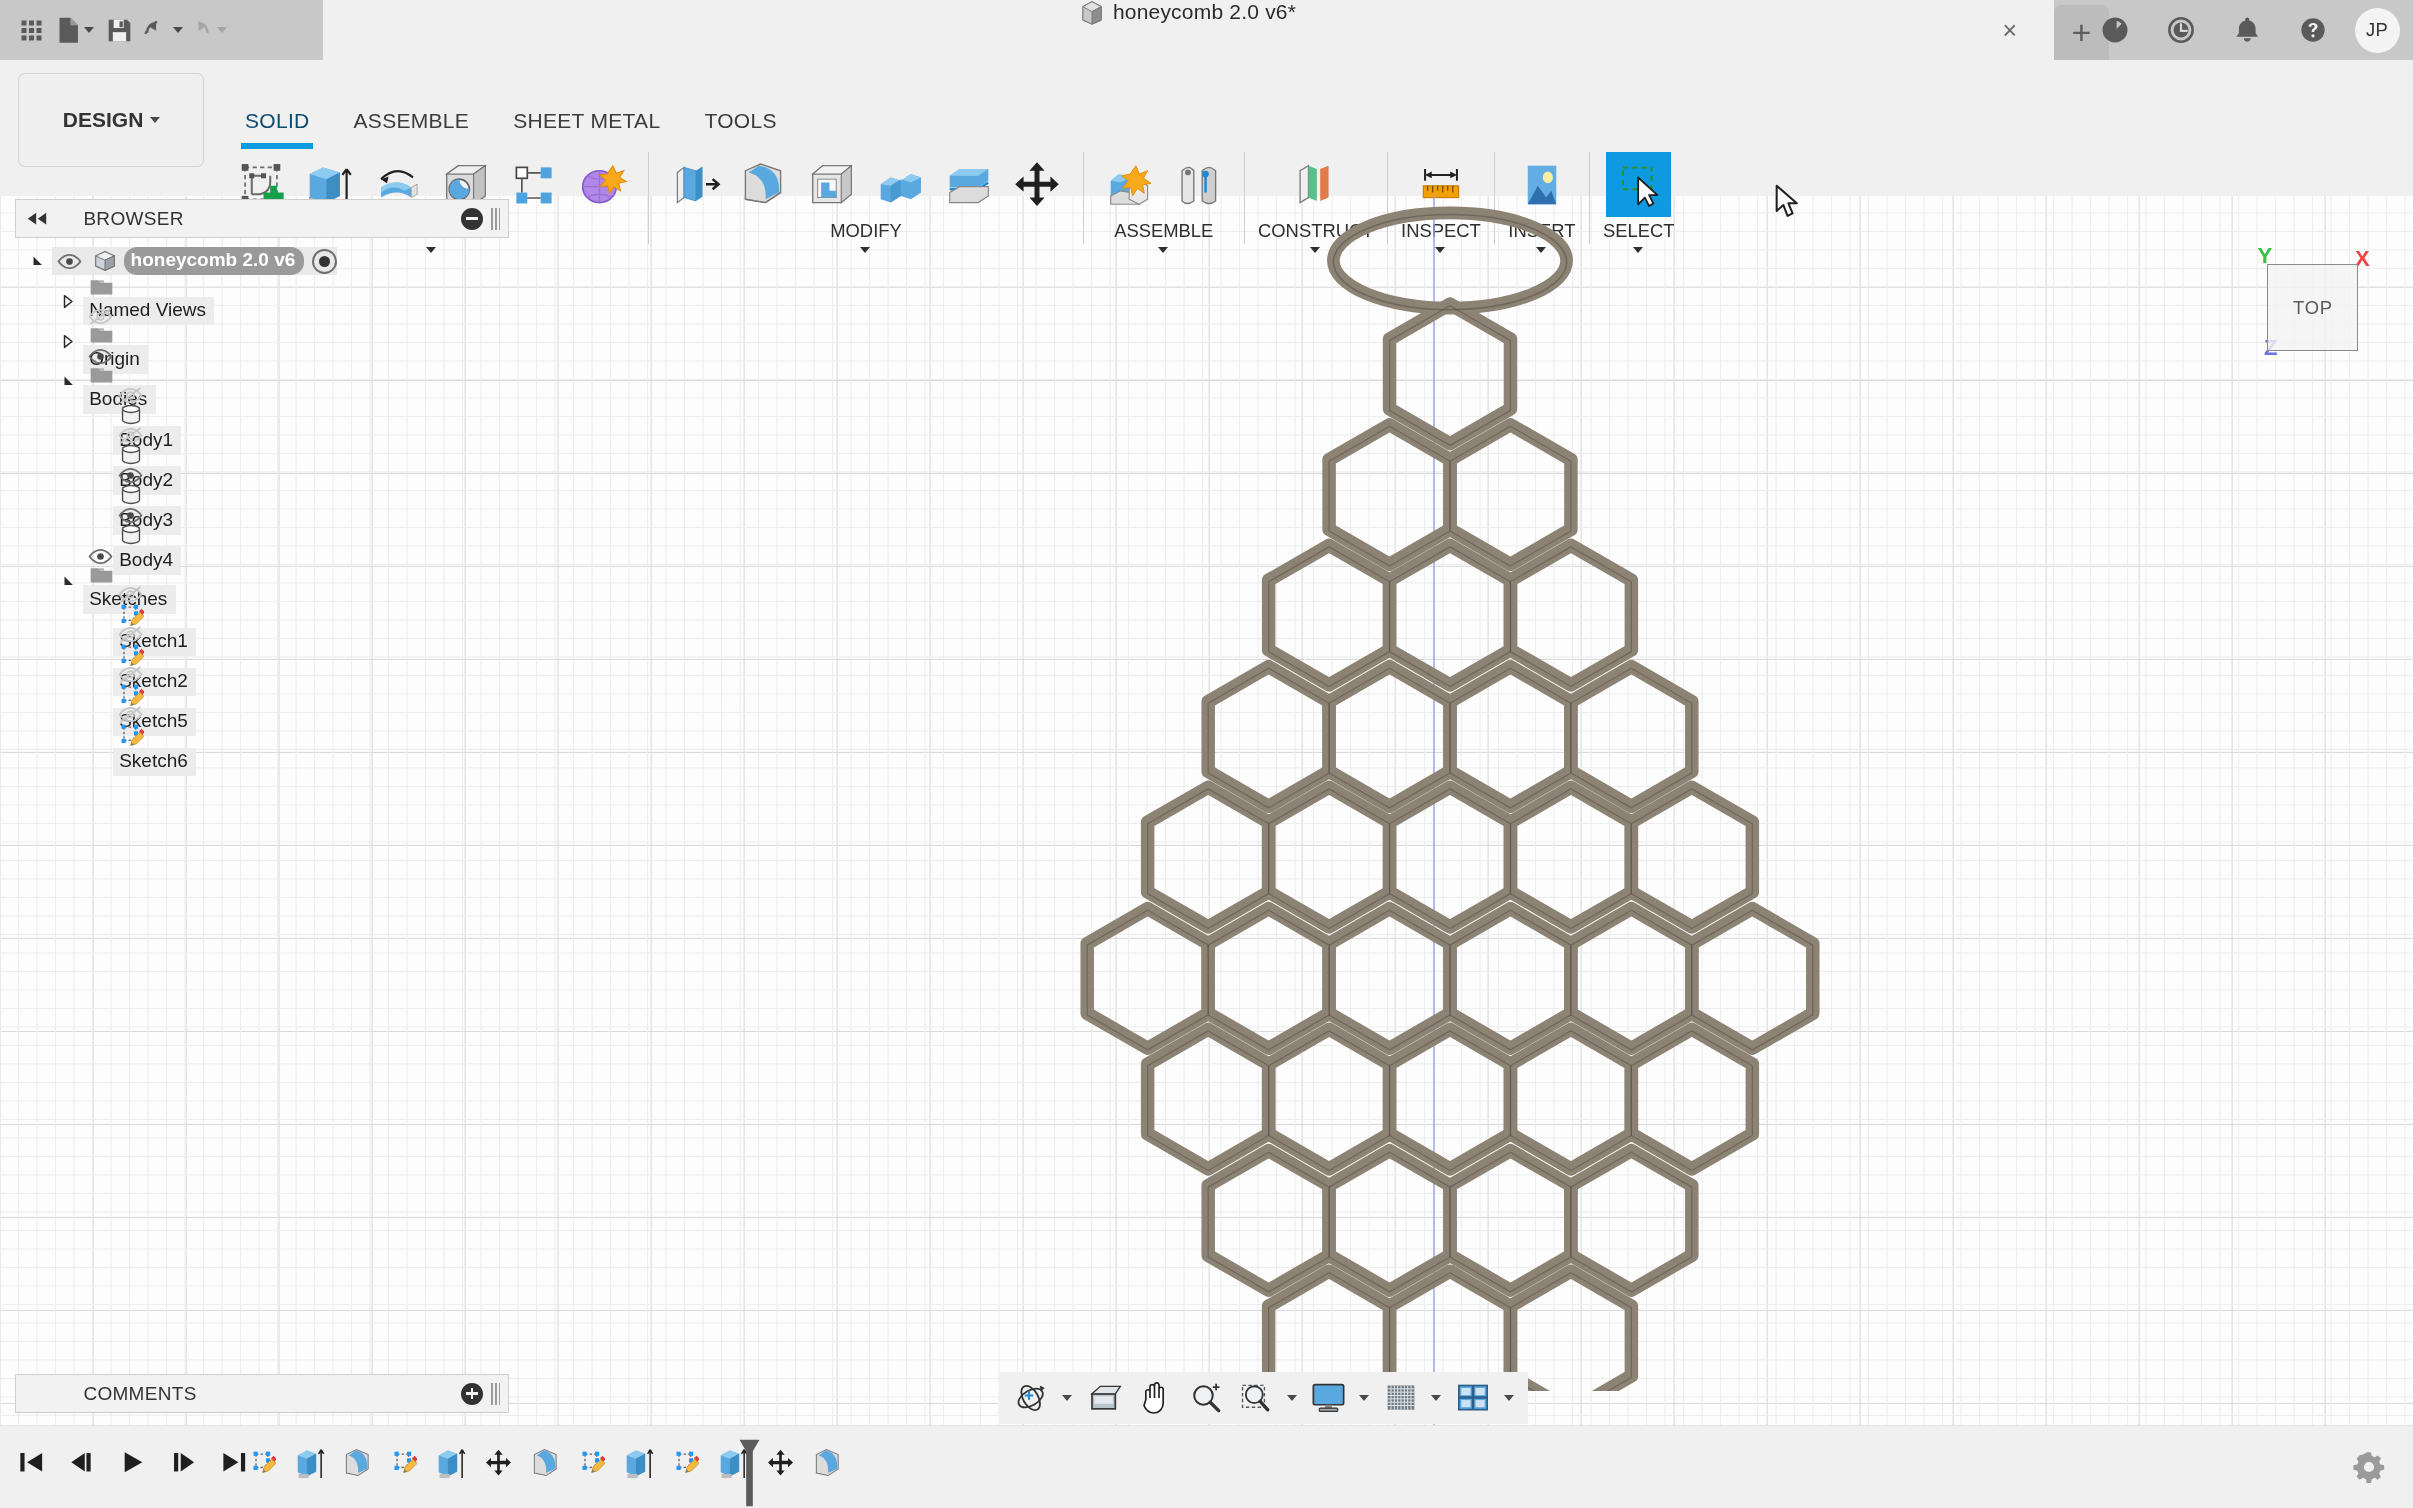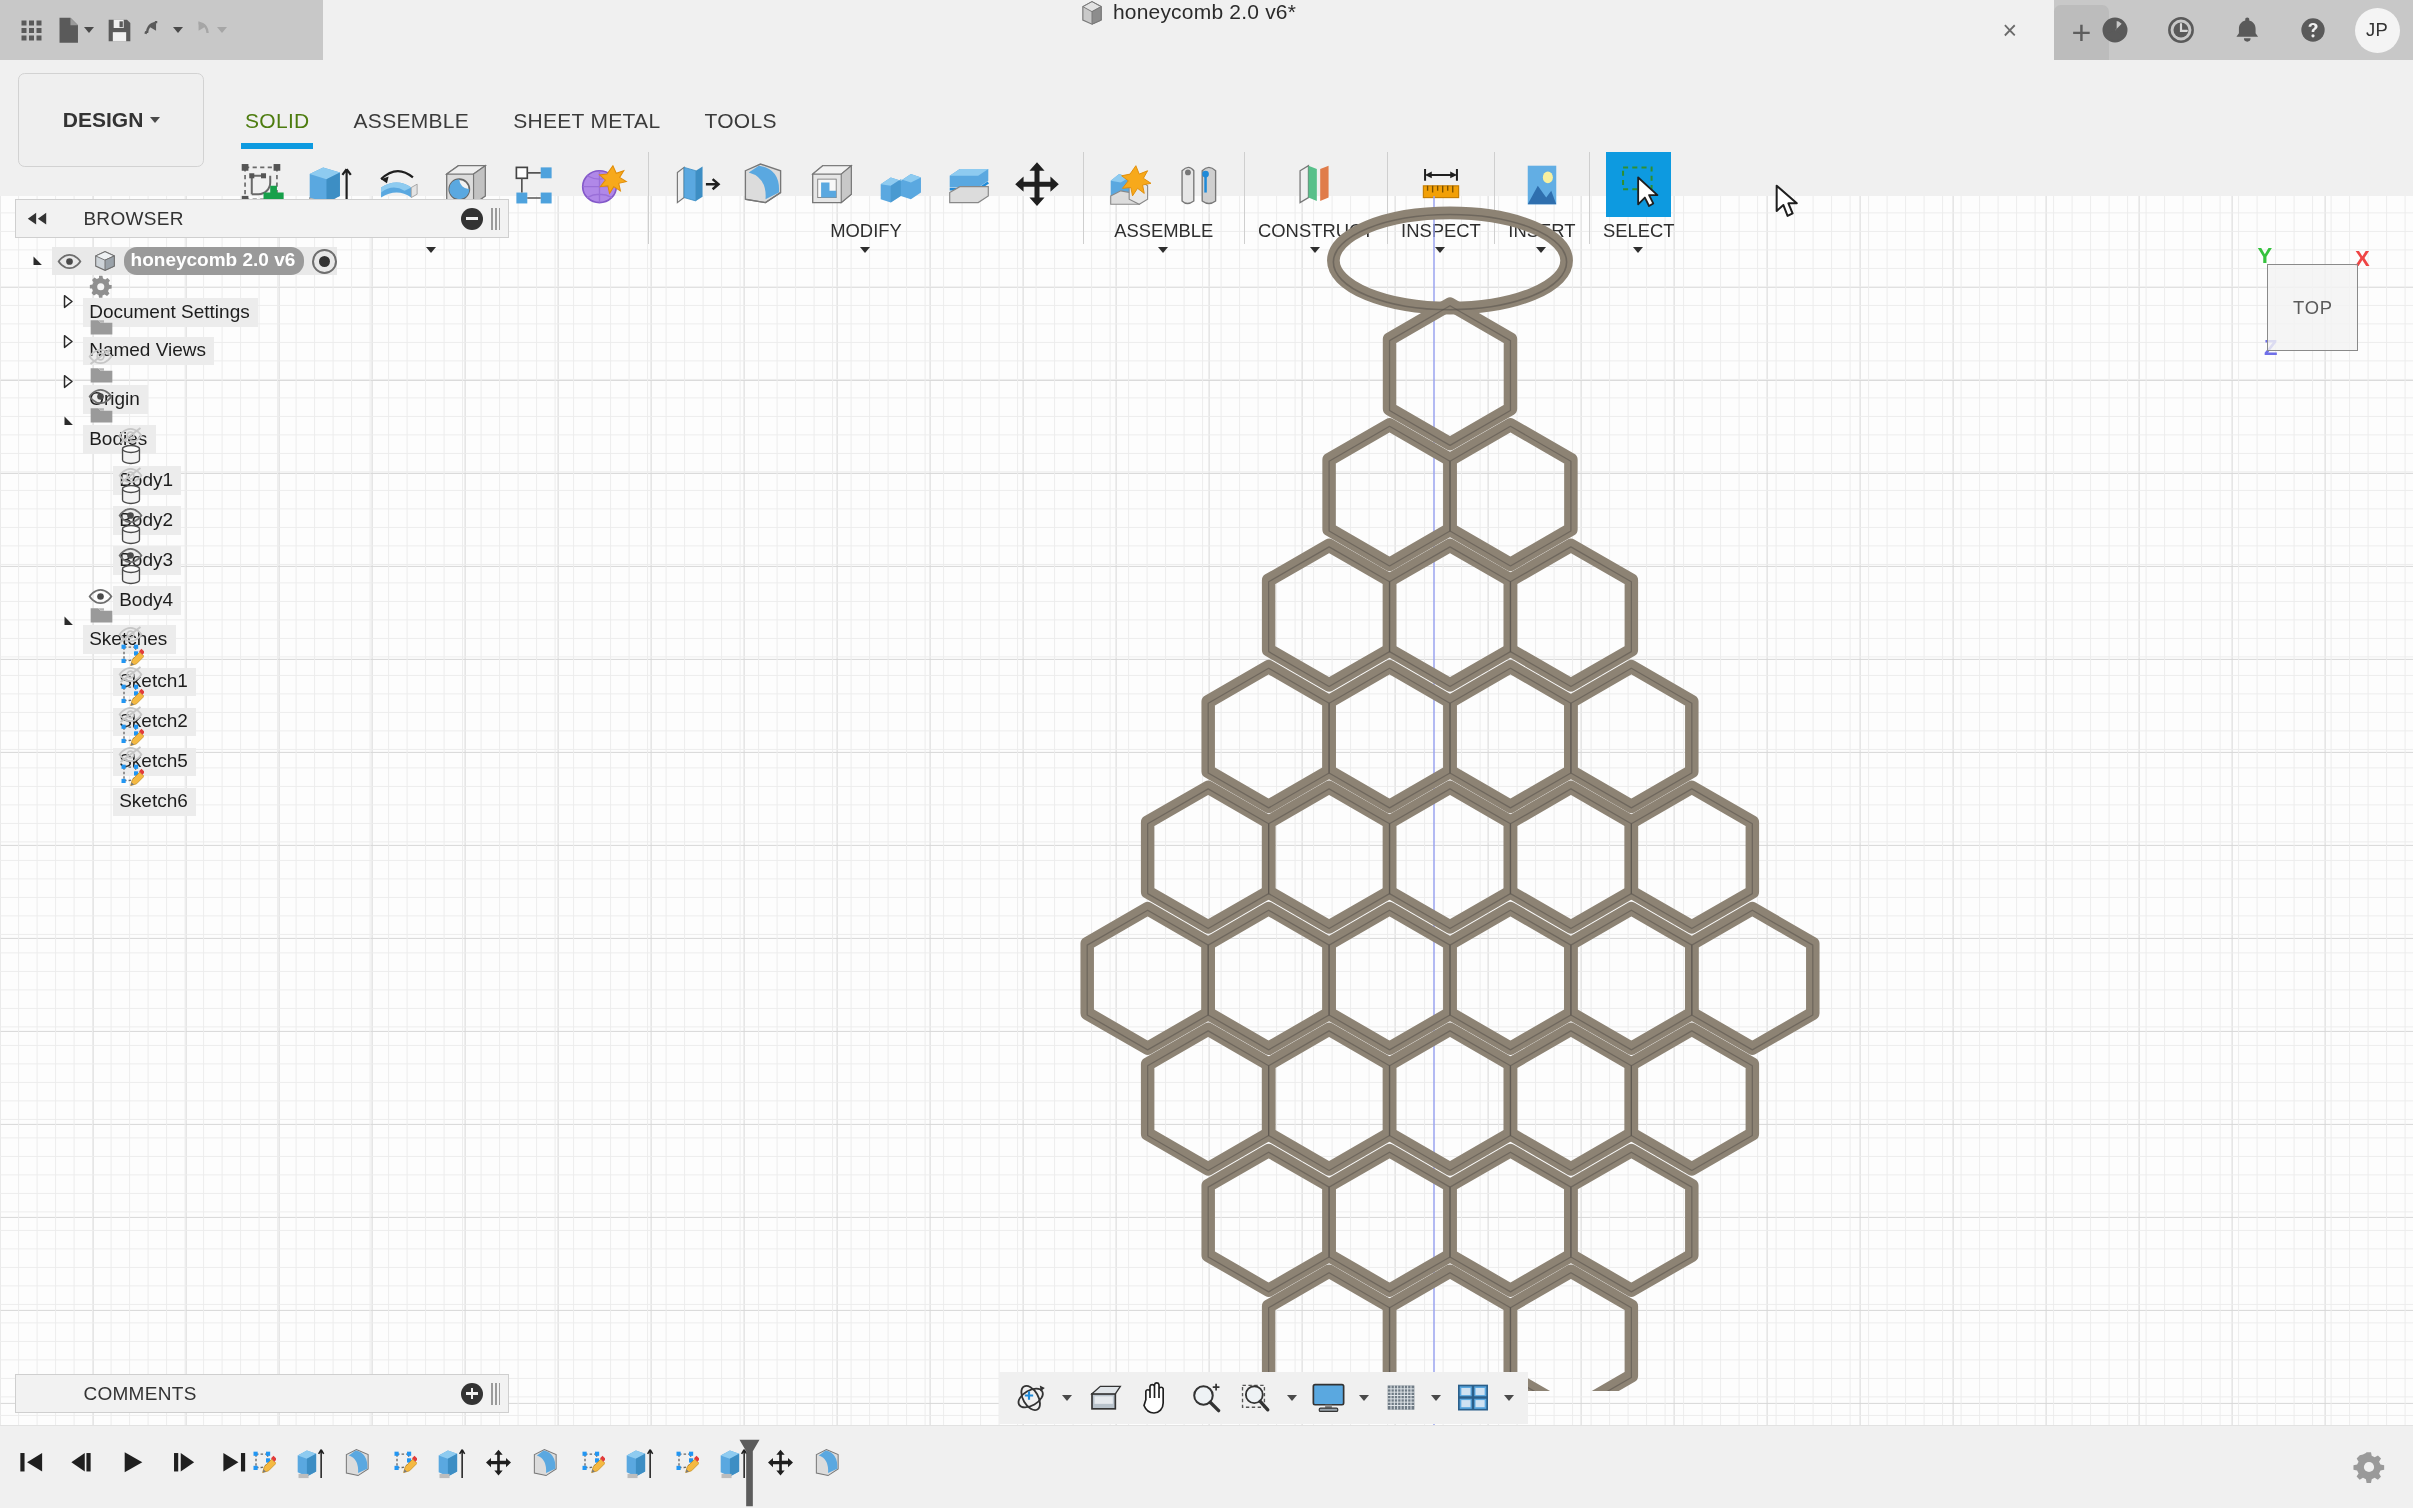--- a/index.html
+++ b/index.html
@@ -63,21 +63,21 @@
     border:0.8px solid #d2d2d2; border-radius:6.7px; background:#efefef;
     display:flex;align-items:center;justify-content:center;gap:8.4px; cursor:pointer;
   }
   .designbtn span{ font-size:21px; font-weight:bold; color:#333;}
 
   .ribtabs{ position:absolute; left:223px; top:49px; display:flex; gap:0; }
   .ribtab{
     font-size:21px; color:#3b3b3b; padding:0 22px; cursor:pointer; position:relative; height:32px;
     letter-spacing:0.3px;
   }
-  .ribtab.active{ color:#4d7c0f; }
+  .ribtab.active{ color:#0c4a6e; }
   .ribtab.active:after{
     content:""; position:absolute; left:18.4px; right:18.4px; bottom:-7.5px; height:5.9px; background:#0d9ae0;
   }
 
   .ribgroups{ position:absolute; left:223px; top:92px; display:flex; align-items:flex-start; height:99px;}
   .grp{ display:flex; flex-direction:column; align-items:center; position:relative; padding:0 5px;}
   .grp-icons{ display:flex; align-items:flex-end; gap:3.4px; height:65px; }
   .ic{ width:65px;height:65px; display:flex;align-items:center;justify-content:center; cursor:pointer;}
   .ic.sel{ background:#0d9ae0; }
   .grp-label{ font-size:18.4px; color:#2e2e2e; display:flex; align-items:center; gap:5px; margin-top:3.4px;flex-direction:column;}
@@ -641,37 +641,20 @@
     </div>
     <div class="trow" style="padding-left: 39px;">
       <div class="exp">
         <svg width="11.7" height="15" viewBox="0 0 14 18">
           <path d="M3 2 L12 9 L3 16z" fill="none" stroke="#2b2b2b" stroke-width="1.8" stroke-linejoin="round"></path>
         </svg>
       </div>
       <span>
         <div class="eye"></div>
         <div class="tic">
-          <svg width="23.5" height="23.5" viewBox="0 0 28 28">
-            <path d="M12 1h4l.7 3.2 2.6 1.1 2.8-1.7 2.9 2.9-1.7 2.8 1.1 2.6L27 12v4l-3.2.7-1.1 2.6 1.7 2.8-2.9 2.9-2.8-1.7-2.6 1.1L16 27h-4l-.7-3.2-2.6-1.1-2.8 1.7-2.9-2.9 1.7-2.8-1.1-2.6L1 16v-4l3.2-.7 1.1-2.6-1.7-2.8L6.5 3l2.8 1.7 2.6-1.1z" fill="#8f8f8f"></path>
-            <circle cx="14" cy="14" r="4.2" fill="#f4f4f4"></circle>
-          </svg>
-        </div>
-        <div class="lbl">Document Settings</div>
-      </span>
-    </div>
-    <div class="trow" style="padding-left: 39px;">
-      <div class="exp">
-        <svg width="11.7" height="15" viewBox="0 0 14 18">
-          <path d="M3 2 L12 9 L3 16z" fill="none" stroke="#2b2b2b" stroke-width="1.8" stroke-linejoin="round"></path>
-        </svg>
-      </div>
-      <span>
-        <div class="eye"></div>
-        <div class="tic">
           <svg width="25" height="20" viewBox="0 0 30 24">
             <path d="M2 4h9l3 3h14v14H2z" fill="#9a9a9a"></path>
             <path d="M11 4h7v3h-4z" fill="#b5b5b5"></path>
           </svg>
         </div>
         <div class="lbl">Named Views</div>
       </span>
     </div>
     <div class="trow" style="padding-left: 39px;">
       <div class="exp">

